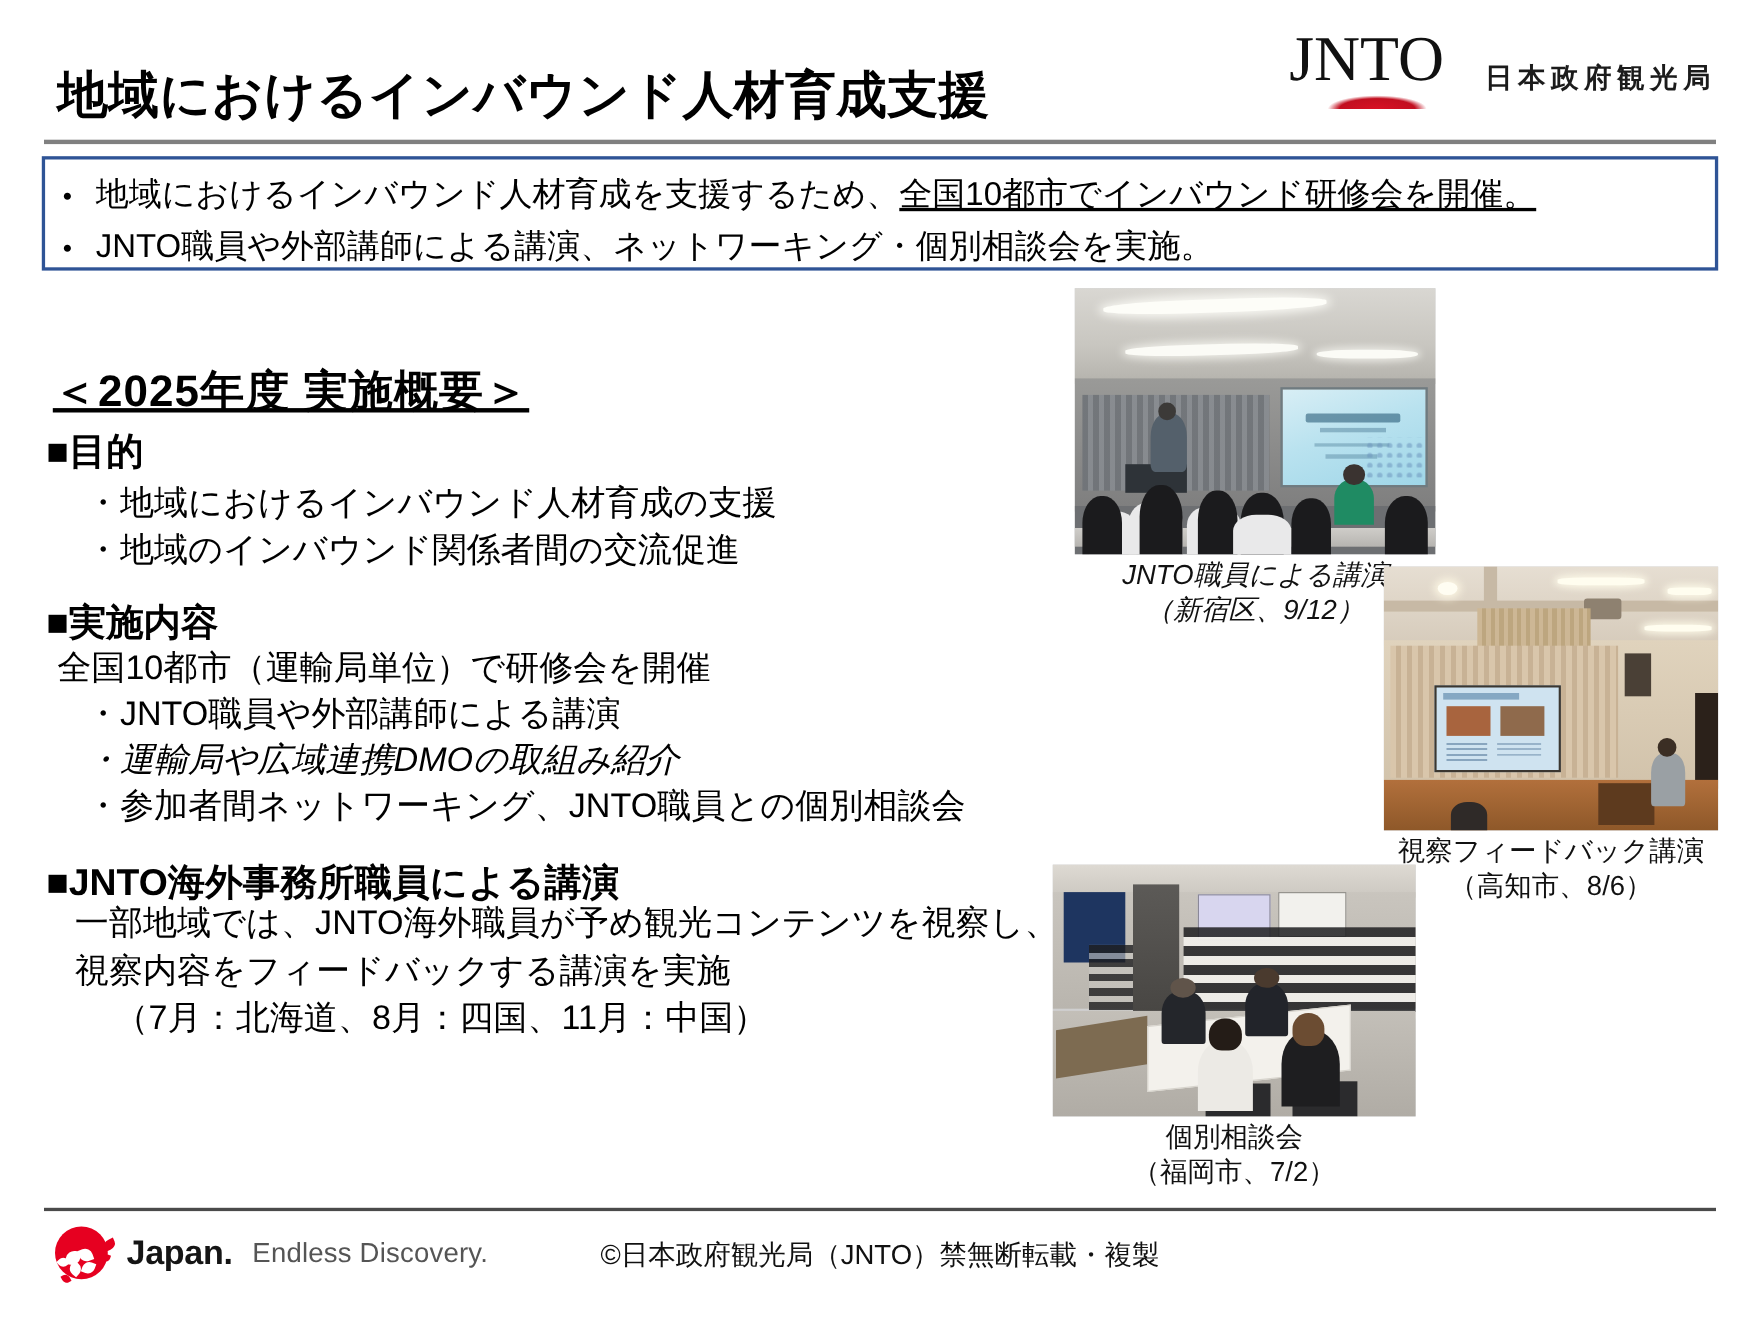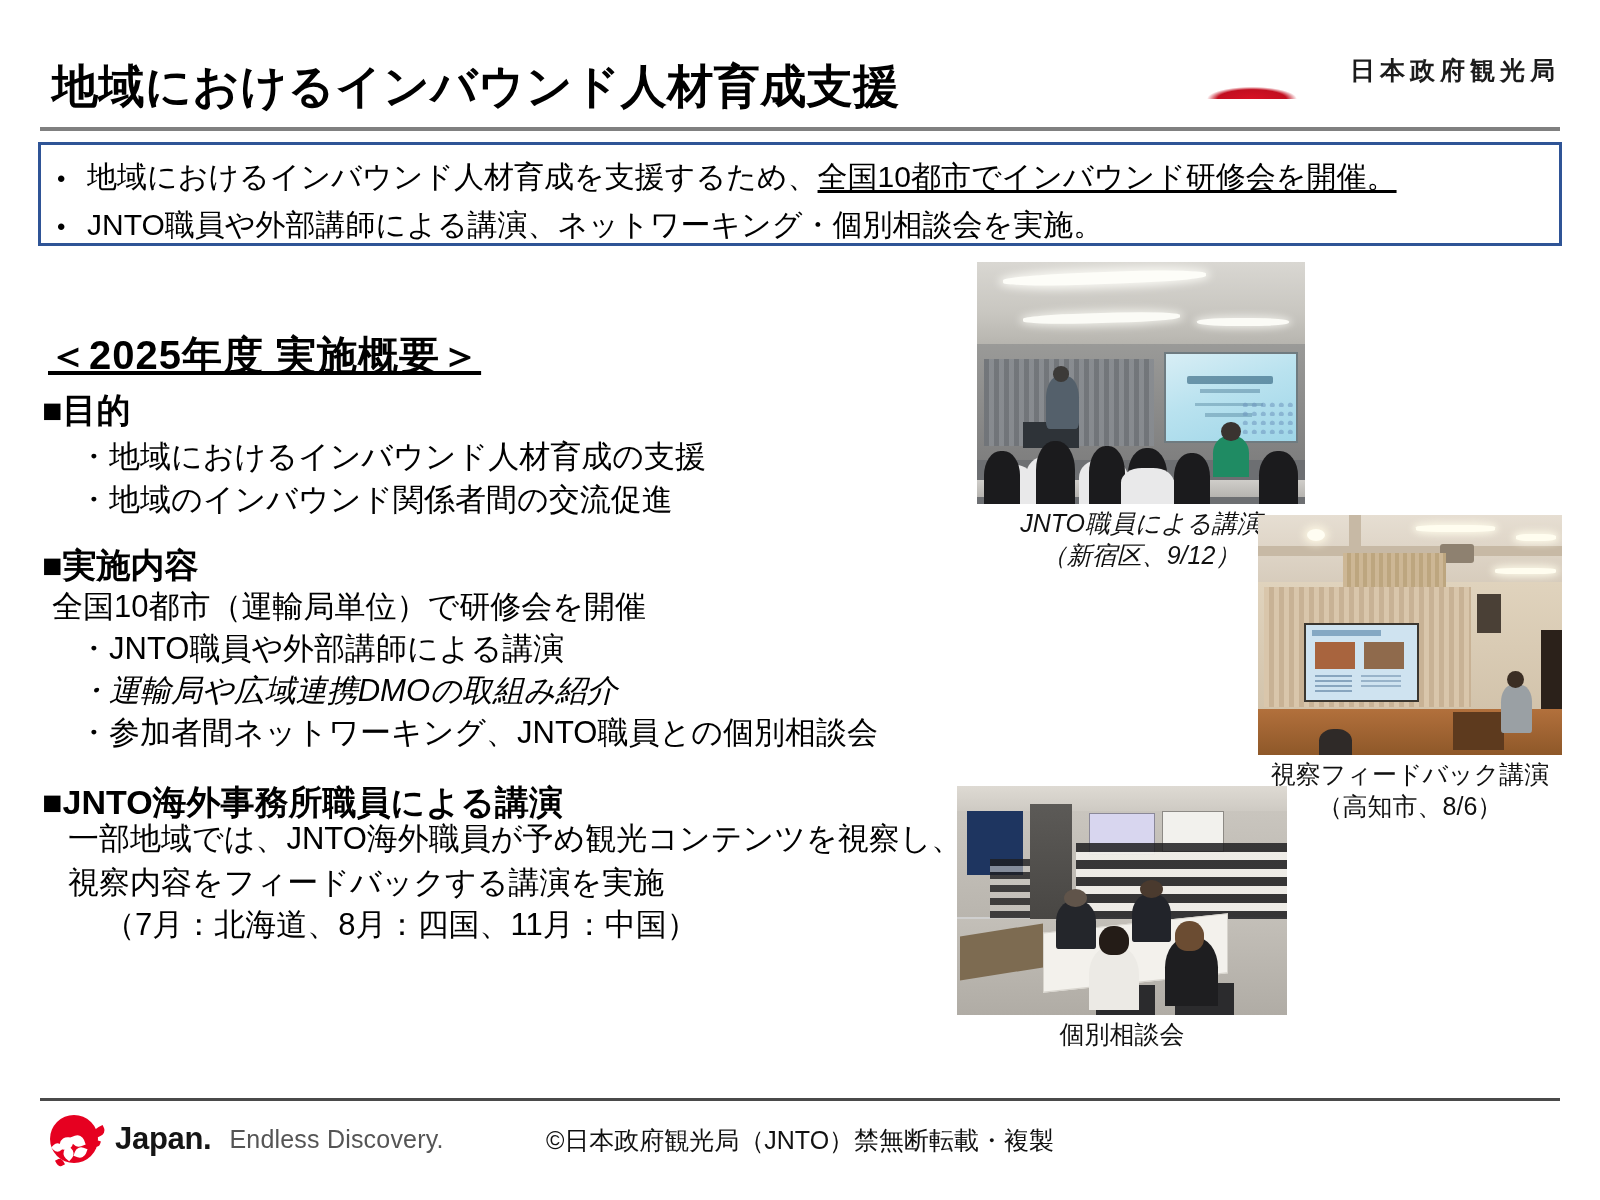--- a/index.html
+++ b/index.html
@@ -246,20 +246,21 @@
 </style>
 </head>
 <body>
 
 <div class="slide">
 
   <div class="title">地域におけるインバウンド人材育成支援</div>
 
   <div class="logo-wrap">
     <div class="jnto-mark">
+      <div class="jnto-letters">JNTO</div>
       <div class="jnto-swoosh"></div>
     </div>
     <div class="jnto-jp">日本政府観光局</div>
   </div>
 
   <div class="rule-top"></div>
 
   <div class="summary-box">
     <div class="summary-line">
       <span class="summary-bullet">•</span>
@@ -376,20 +377,21 @@
     <div class="pBh"></div>
     <div class="chairL"></div>
     <div class="chairR"></div>
     <div class="pC"></div>
     <div class="pCh"></div>
     <div class="pD"></div>
     <div class="pDh"></div>
   </div>
   <div class="caption cap3">
     <div>個別相談会</div>
+    <div>（福岡市、7/2）</div>
   </div>
 
   <div class="rule-bottom"></div>
 
   <div class="footer-logo">
     <div class="blossom">
       <div class="blossom-circle"></div>
       <div class="petal pet-a"></div>
       <div class="petal pet-b"></div>
       <div class="petal pet-c"></div>

